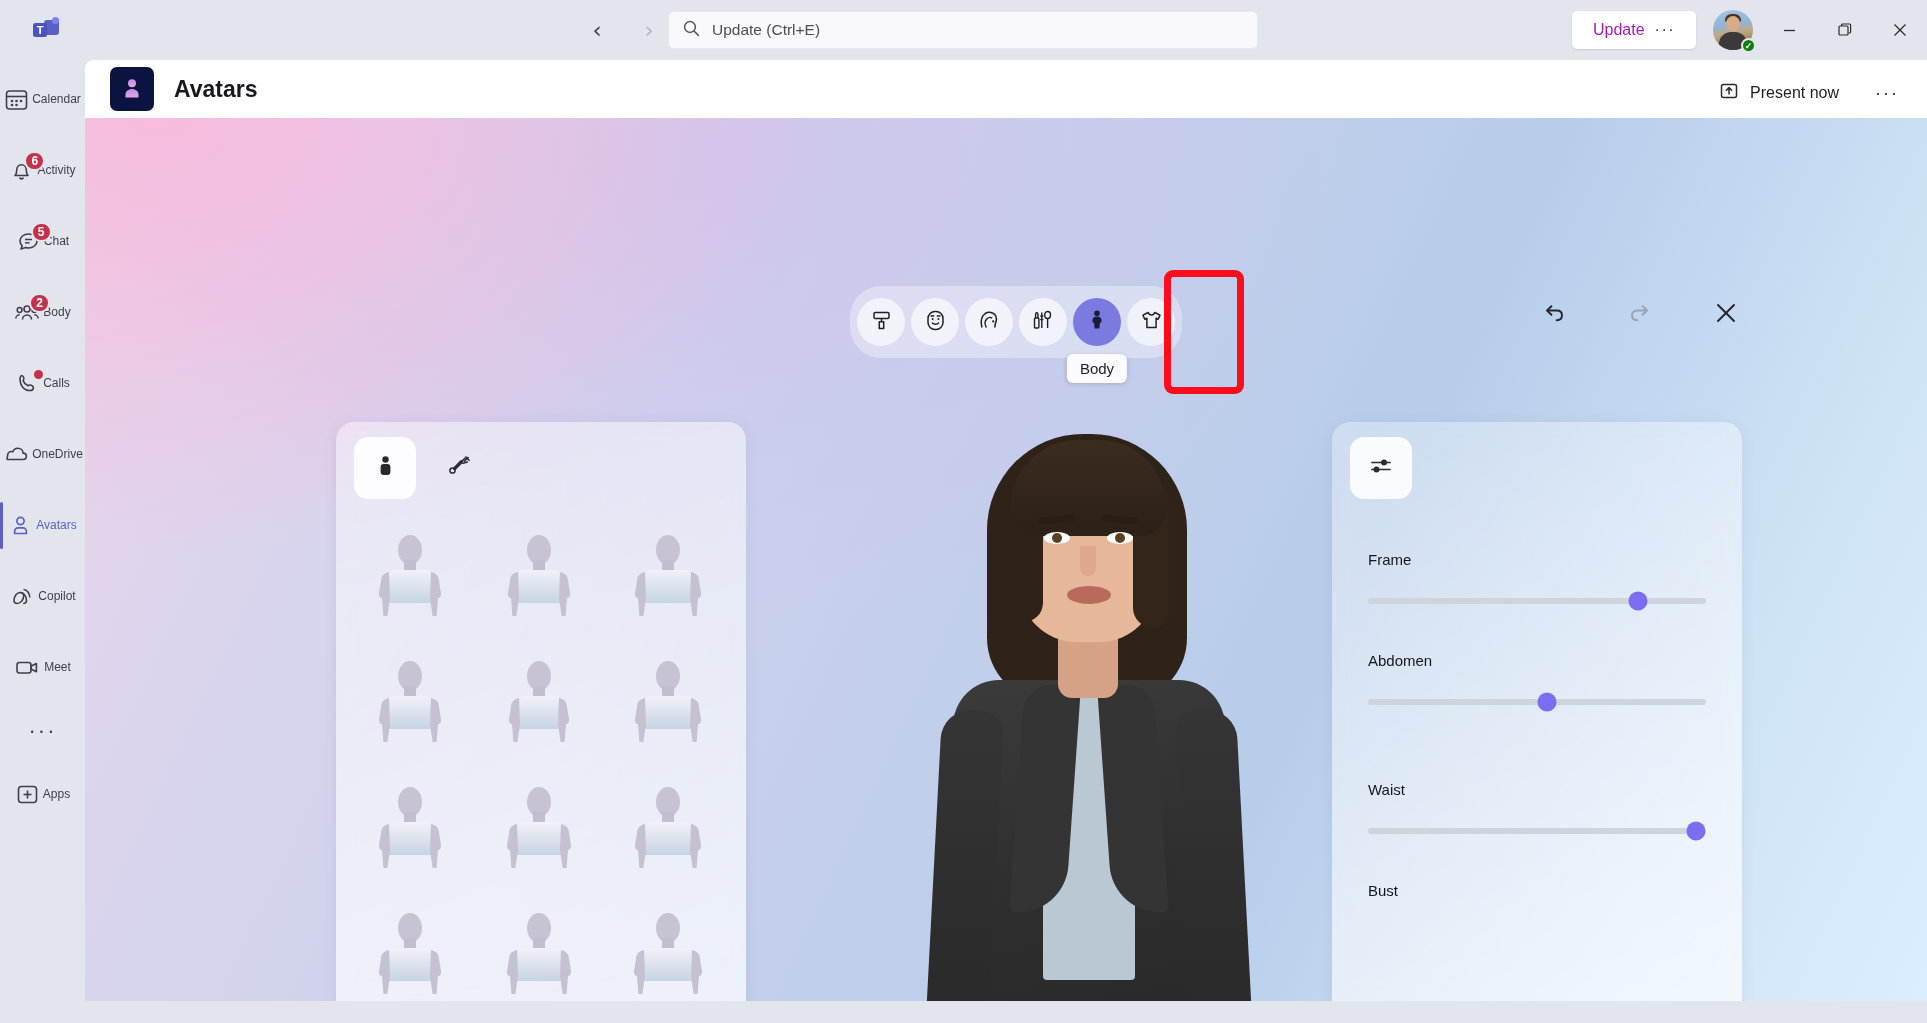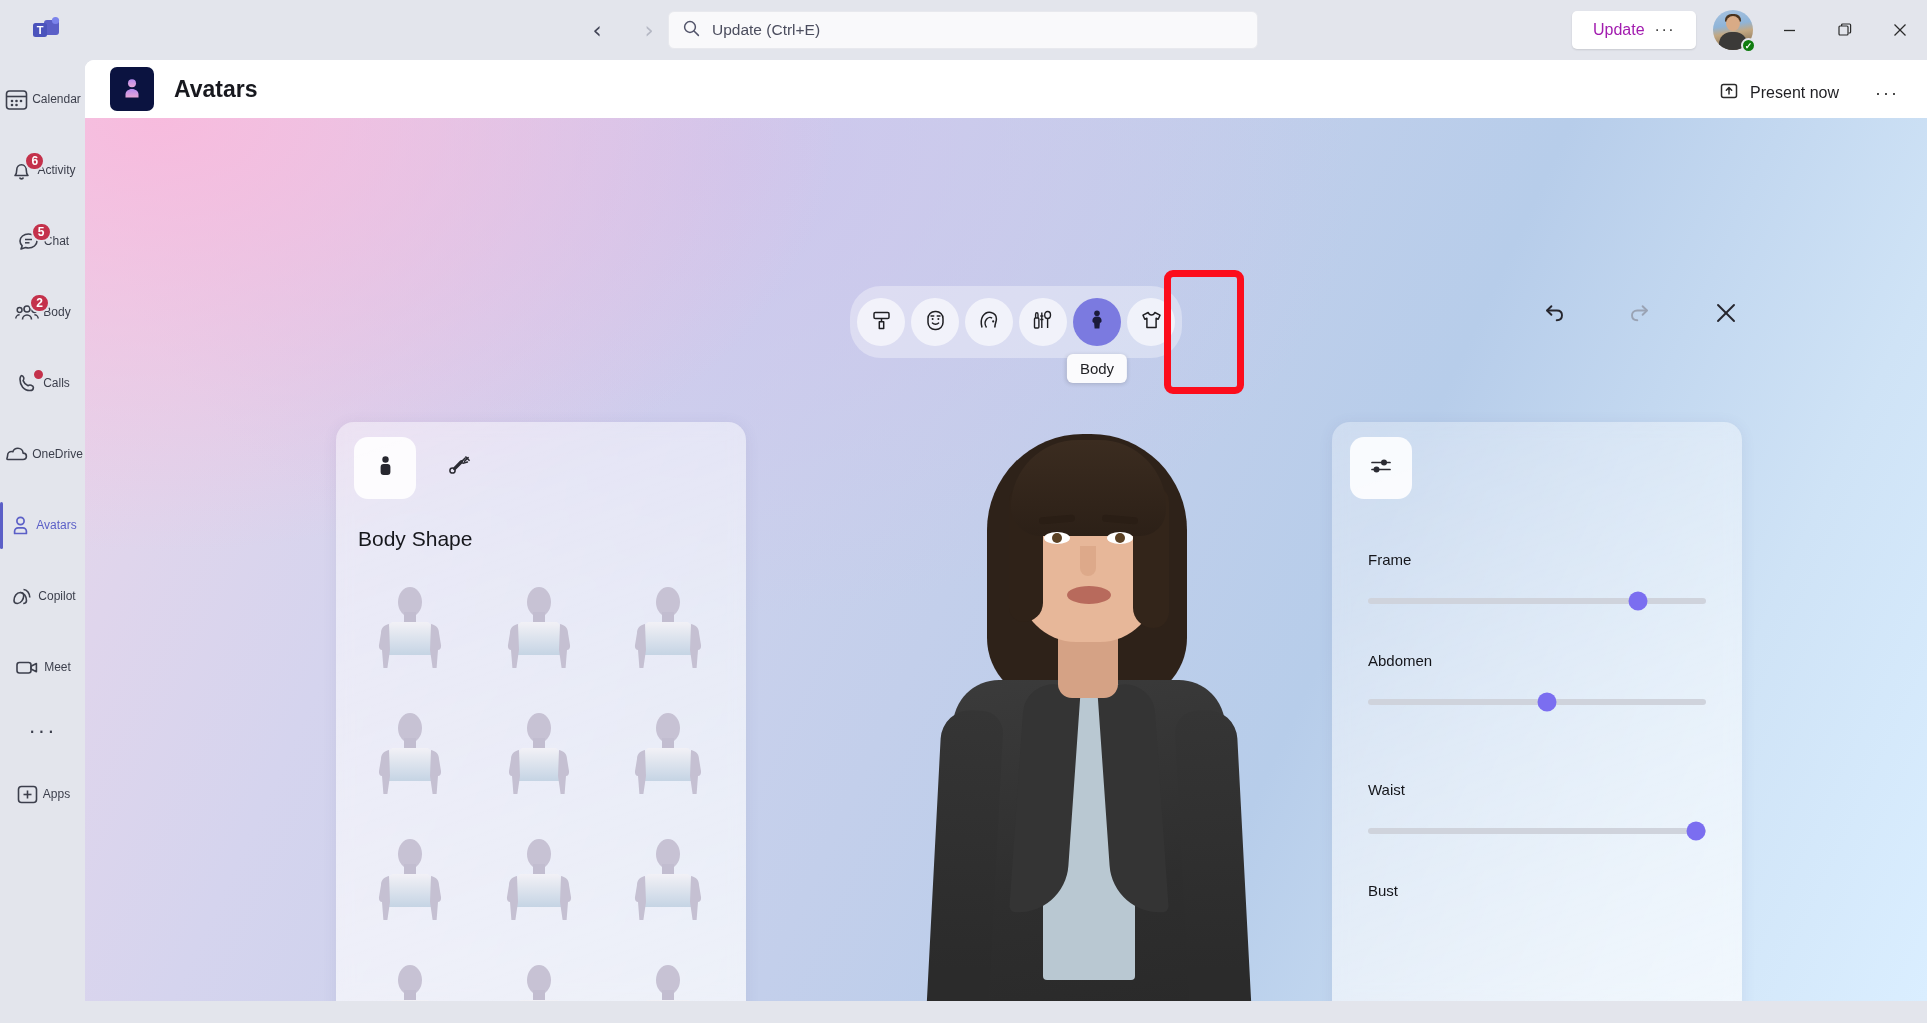--- a/index.html
+++ b/index.html
@@ -619,21 +619,20 @@
                 <path d="M8.6 17.6l6.8-6.8" stroke="#2b2b33" stroke-width="3.4" stroke-linecap="round"></path>
                 <path d="M15.6 10.6l3.6-3.6" stroke="#2b2b33" stroke-width="1.6" stroke-linecap="round"></path>
                 <path d="M18.5 10.2l3.6-3.6" stroke="#2b2b33" stroke-width="1.6" stroke-linecap="round"></path>
                 <path d="M17 12.2l4.4-1.2" stroke="#2b2b33" stroke-width="1.6" stroke-linecap="round"></path>
                 <line x1="19.4" y1="5.5" x2="23.6" y2="9.8" stroke="#2b2b33" stroke-width="1.5"></line>
               </svg>
             </span>
           </div>
         </div>
 
-        <div class="panel-title">Body Shape</div>
 
         <div class="shape-grid">
           <div class="shape-cell">
             <svg width="96" height="96" viewBox="0 0 96 96">
               <ellipse cx="46" cy="18" rx="12" ry="15" fill="#c7c2d4"></ellipse>
               <rect x="40" y="28" width="12" height="10" fill="#c2bdd0"></rect>
               <path d="M30 38h32c3 0 5 2 5 5v28H25V43c0-3 2-5 5-5z" fill="url(#tg1)"></path>
               <path d="M25 40c-5 1-8 4-8 9l-2 12c-.4 3 1 5 3 5l1.4 18h4L26 66z" fill="#c5c0d2"></path>
               <path d="M67 40c5 1 8 4 8 9l2 12c.4 3-1 5-3 5l-1.4 18h-4L66 66z" fill="#c5c0d2"></path>
               <defs>

